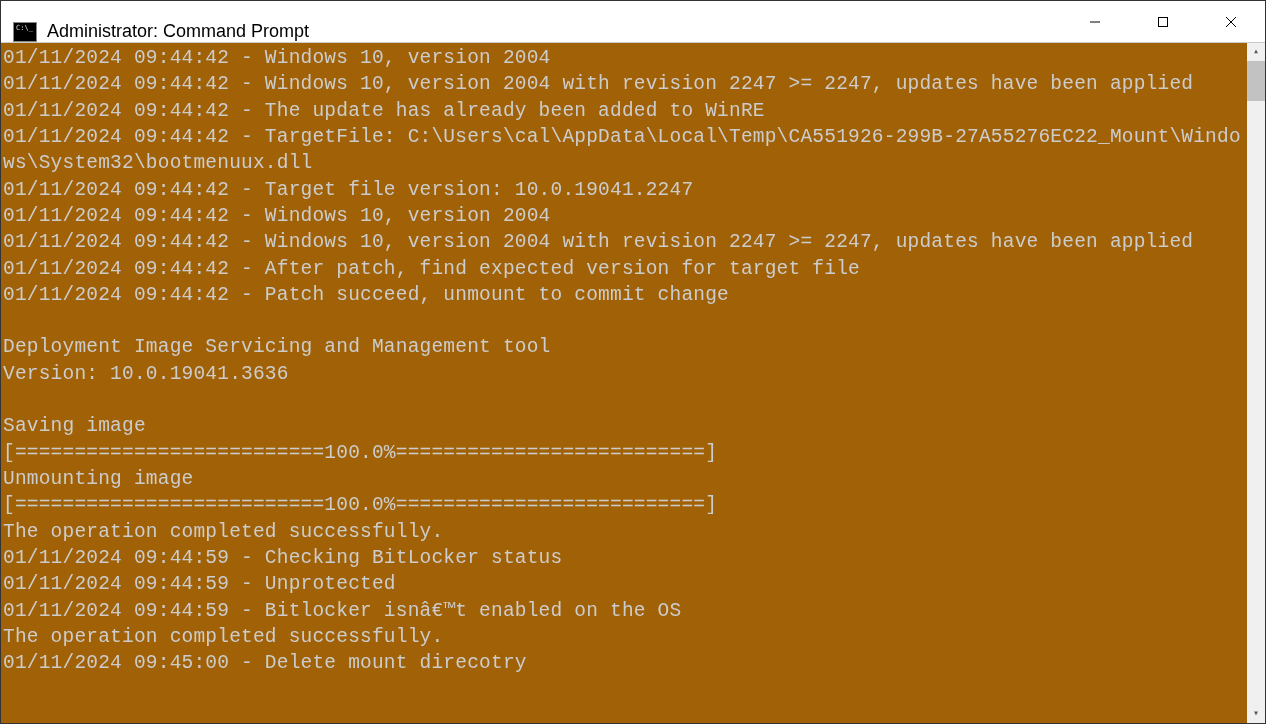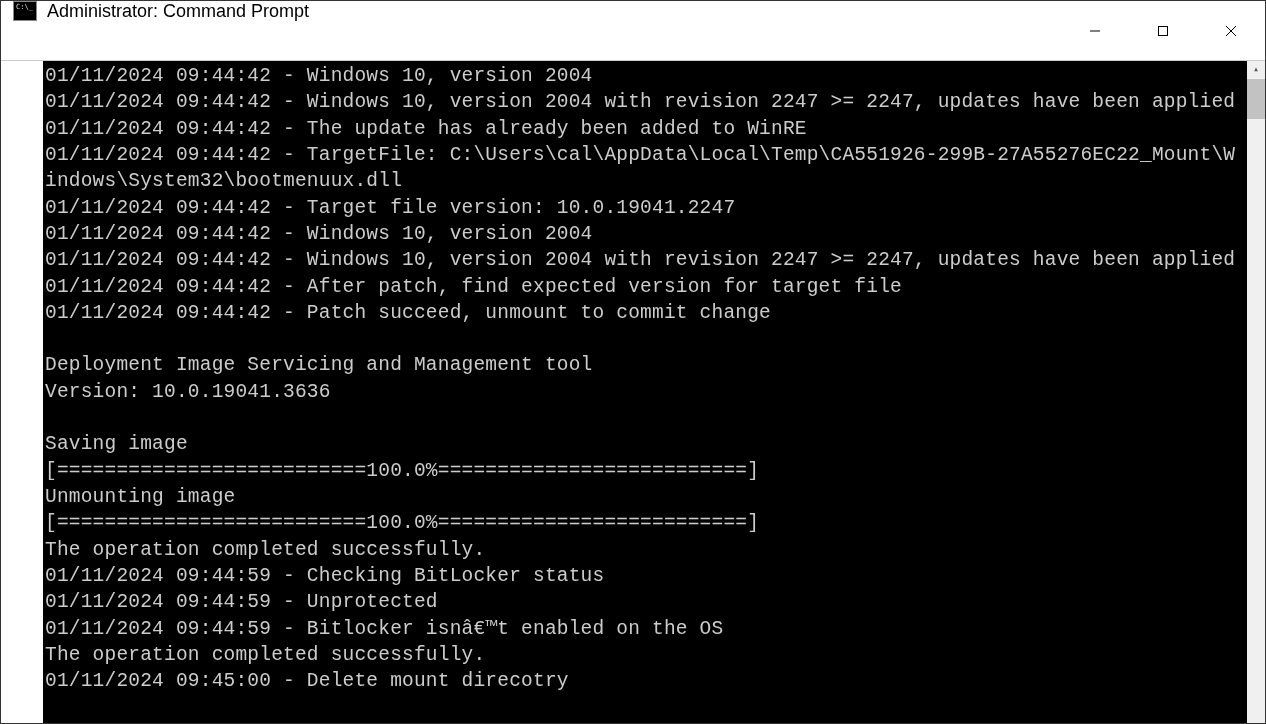--- a/index.html
+++ b/index.html
@@ -5,24 +5,24 @@
   * { margin: 0; padding: 0; box-sizing: border-box; }
   body {
     font-family: "Segoe UI", Tahoma, sans-serif;
     background: #fff;
     width: 1266px;
     height: 724px;
     overflow: hidden;
     border: 1px solid #333;
   }
   .titlebar {
-    height: 60px;
+    height: 42px;
     background: #ffffff;
     display: flex;
-    align-items: flex-start;
+    align-items: flex-end;
     border-bottom: 1px solid #ccc;
   }
   .titlebar-icon {
     width: 24px;
     height: 20px;
     margin: 0 10px 0 12px;
     background: #000;
     border: 1px solid #888;
     position: relative;
     display: flex;
@@ -50,30 +50,29 @@
     width: 68px;
     display: flex;
     align-items: center;
     justify-content: center;
     font-size: 14px;
     color: #000;
     background: transparent;
   }
   .win-btn svg { stroke: #000; fill: none; }
   .console {
-    background: #000000;
+    background: #a16207;
     color: #ccc;
     font-family: Consolas, "Courier New", monospace;
     font-size: 19.5px;
     line-height: 1.35;
     height: calc(100% - 42px);
     position: relative;
     overflow: hidden;
     letter-spacing: 0.2px;
-    margin-left: 42px;
   }
   .console-inner {
     position: absolute;
     top: 0; left: 0; right: 18px; bottom: 0;
     padding: 2px 0 0 2px;
     white-space: pre-wrap;
     word-break: break-all;
   }
   .scrollbar {
     position: absolute;

